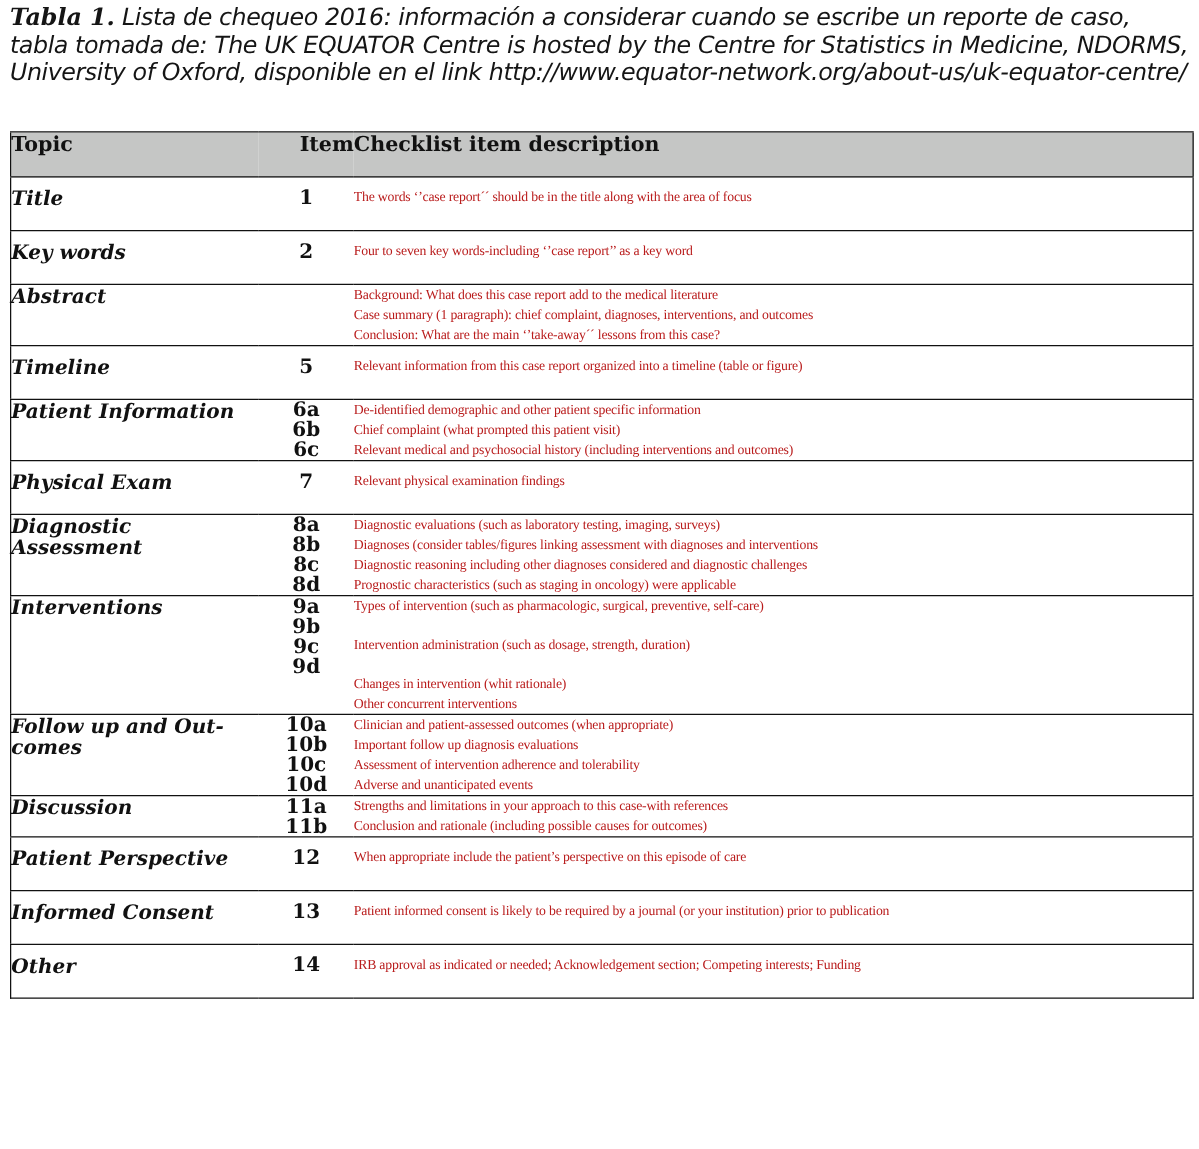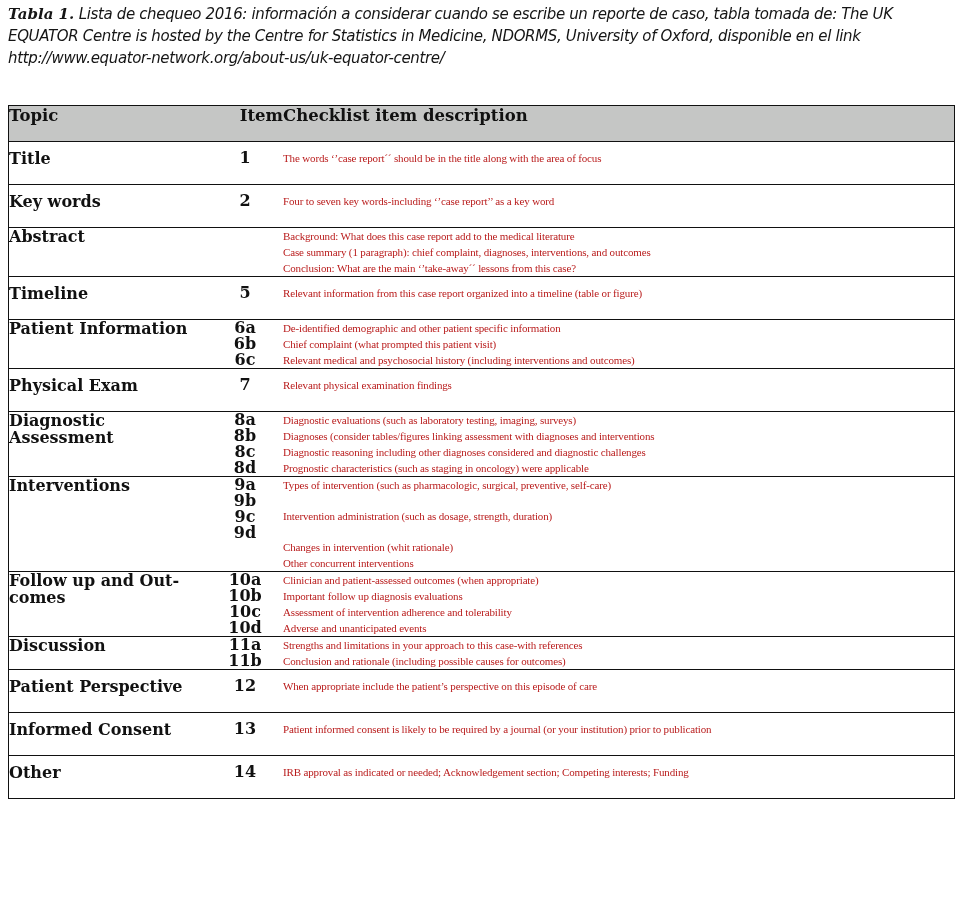--- a/index.html
+++ b/index.html
@@ -1,20 +1,20 @@
 <!DOCTYPE html>
 <html><head>
 <meta charset="utf-8">
 <style>
   html, body { margin: 0; padding: 0; background: #ffffff; }
   body { width: 959px; height: 919px; position: relative; overflow: hidden; color: #111; }
   .caption {
     position: absolute; left: 8px; top: 3px; width: 948px;
     font-family: "DejaVu Sans", sans-serif; font-style: italic;
-    font-size: 15px; line-height: 22px; letter-spacing: -0.35px; color: #151515;
+    font-size: 19px; line-height: 22px; letter-spacing: -0.35px; color: #151515;
   }
   .caption .lab { font-family: "DejaVu Serif", serif; font-weight: bold; font-style: italic; letter-spacing: 0; }
   table.checklist {
     position: absolute; left: 8px; top: 105px; width: 947px;
     border-collapse: collapse; border: 1.5px solid #111;
   }
   table.checklist td, table.checklist th {
     border-top: 1.5px solid #111; vertical-align: top; padding: 0;
   }
   thead th {
@@ -22,21 +22,21 @@
     font-family: "DejaVu Serif", serif; font-weight: bold; font-size: 16.5px; color: #111;
     vertical-align: middle;
   }
   th.c-topic { padding-left: 10px; width: 198px; }
   th.c-item { text-align: right; width: 76px; padding-left: 2px; }
   th.c-desc { padding-left: 8px; }
   td.topic {
     padding: 7px 0 0 10px; font-family: "DejaVu Serif", serif; font-weight: bold;
     font-size: 16px; line-height: 17px; color: #111;
   }
-  td.topic .t2 { display: block; }
+  td.topic .t2 { display: block; font-style: italic; }
   td.items {
     padding-top: 7px; text-align: center; font-family: "DejaVu Serif", serif; font-weight: bold;
     font-size: 16px; line-height: 16px; color: #111;
   }
   td.desc {
     padding: 7px 6px 6px 4px; font-family: "Liberation Serif", serif;
     font-size: 11px; line-height: 16px; color: #b91c1c; letter-spacing: -0.15px;
   }
   .line { display: block; white-space: nowrap; }
   .line.wrap { white-space: normal; }

